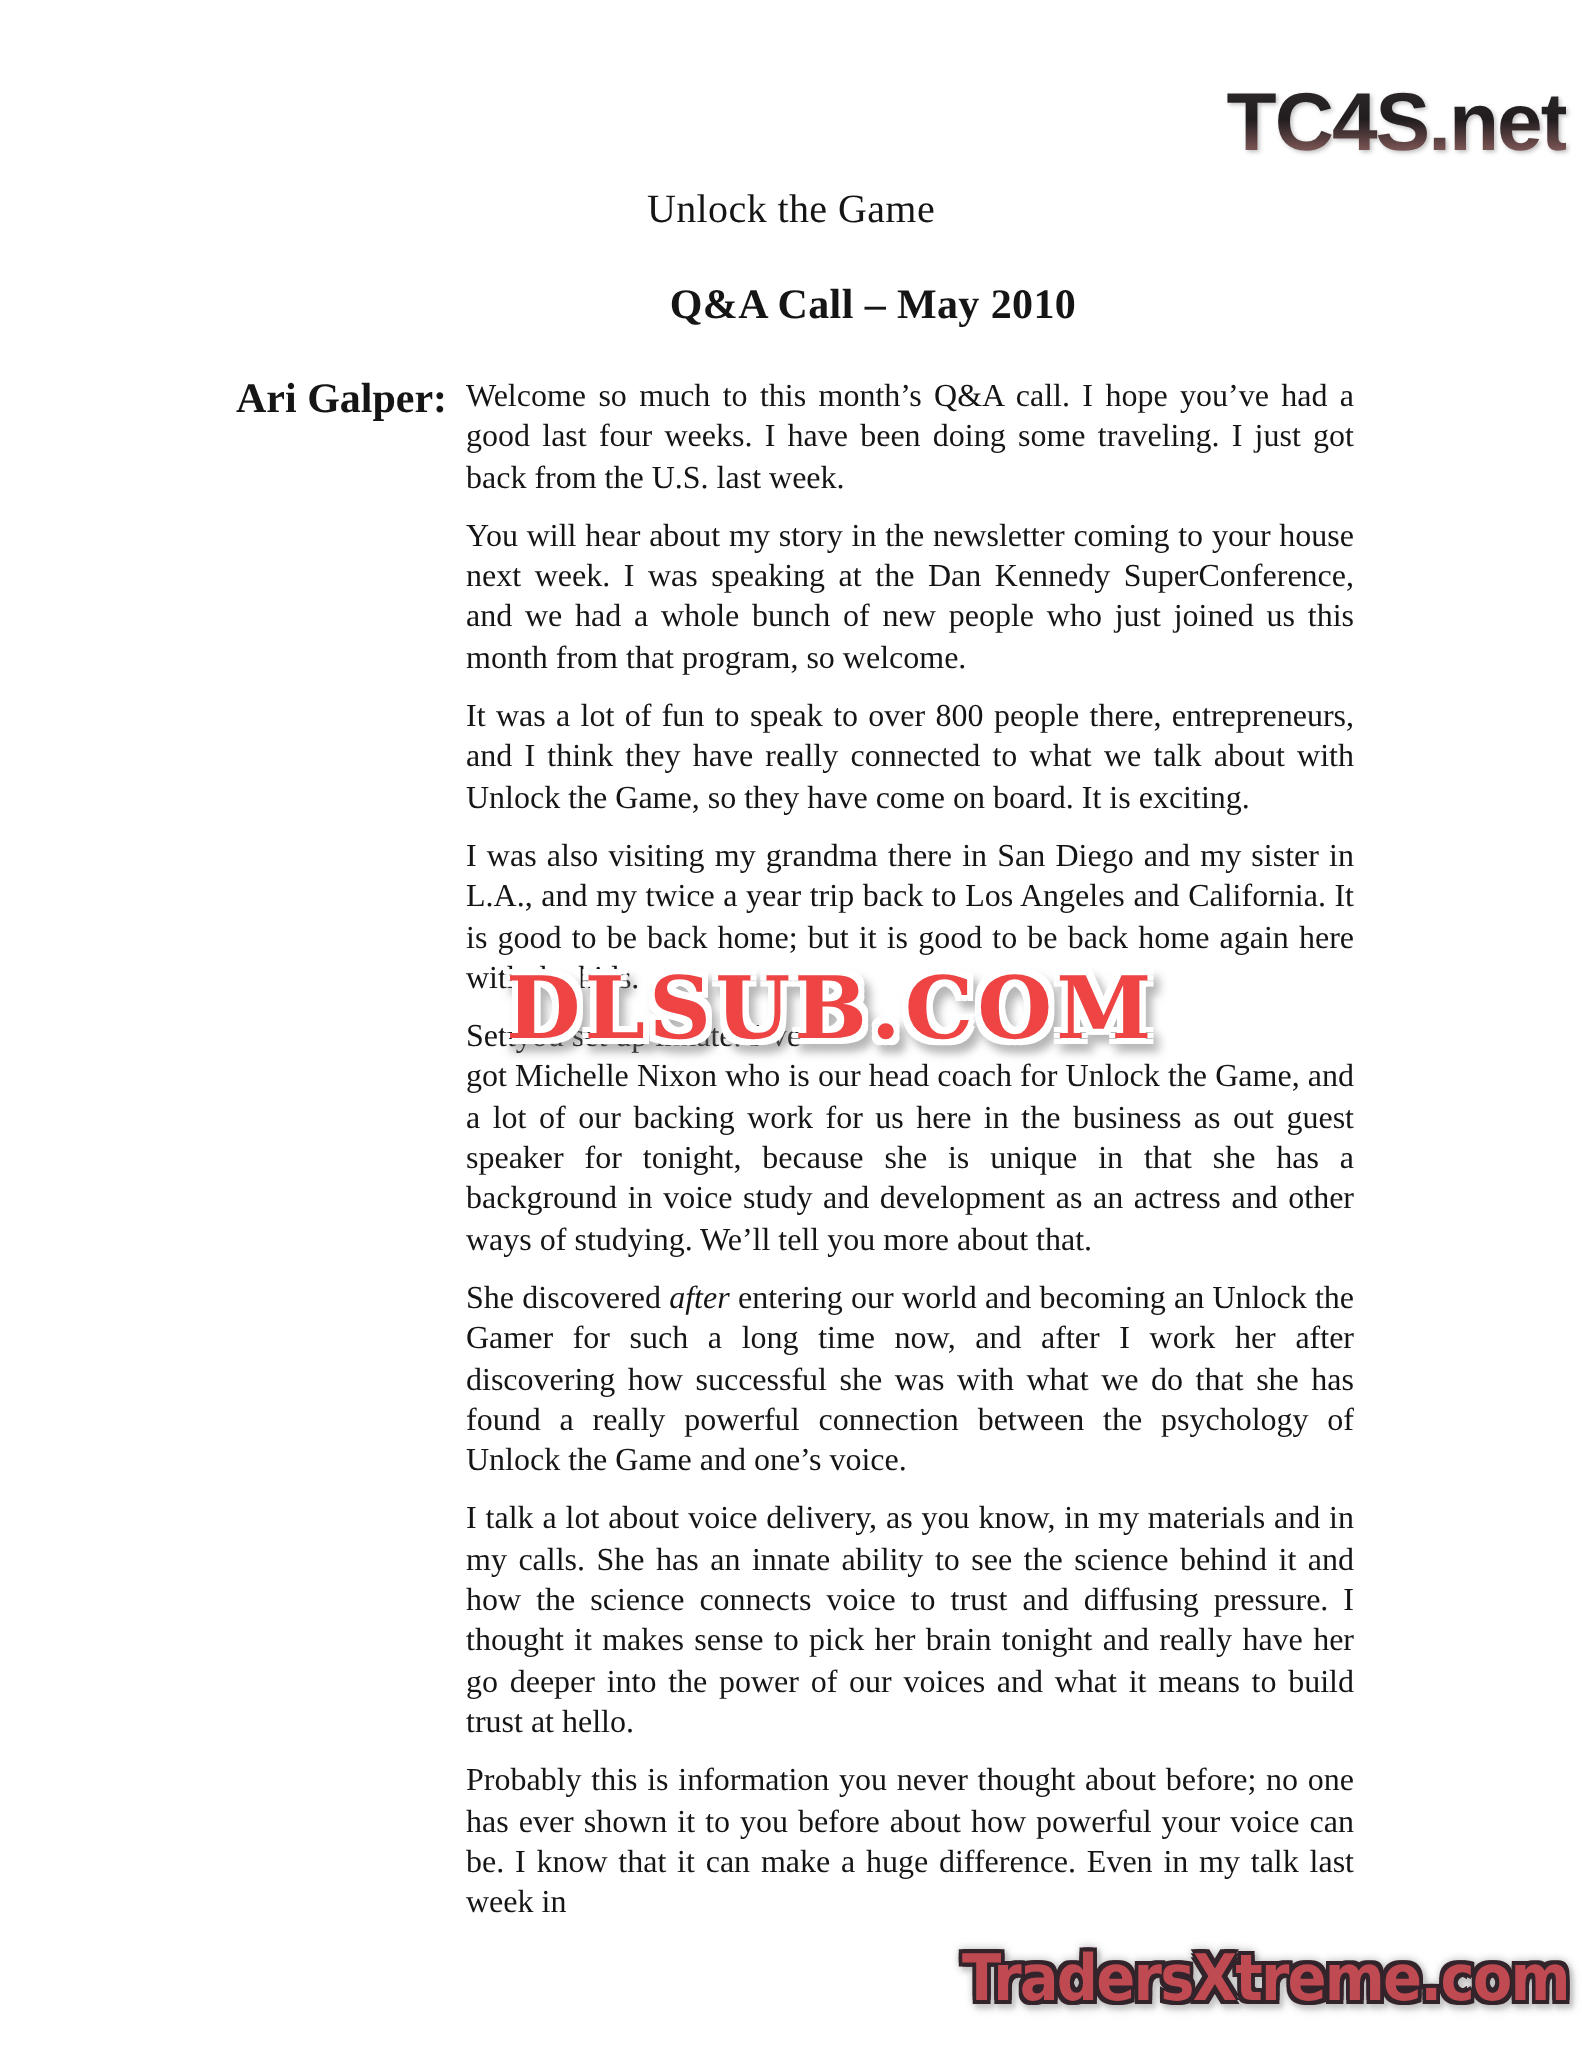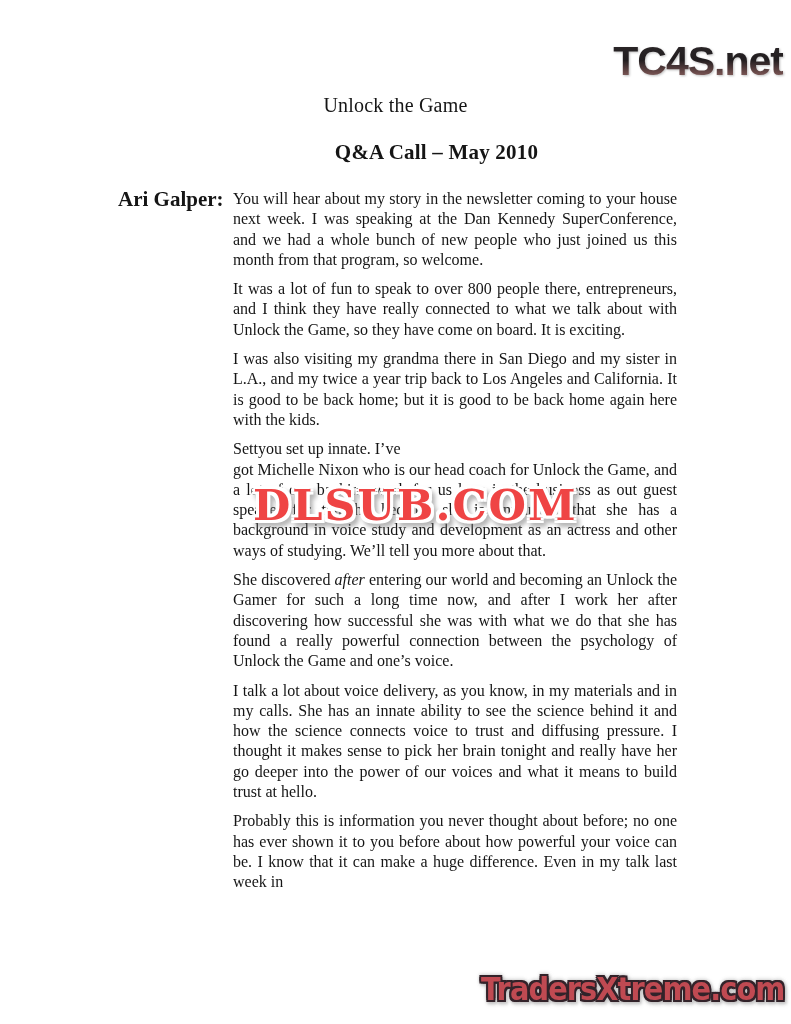--- a/index.html
+++ b/index.html
@@ -76,20 +76,21 @@
   <div class="tc4s-logo">TC4S.net</div>
 
   <h1 class="doc-title">Unlock the Game</h1>
 
   <h2 class="doc-subtitle">Q&amp;A Call – May 2010</h2>
 
   <div class="body-block">
     <div class="speaker">Ari Galper:</div>
 
     <div class="paras">
+      <p>Welcome so much to this month’s Q&amp;A call. I hope you’ve had a good last four weeks. I have been doing some traveling. I just got back from the U.S. last week.</p>
 
       <p>You will hear about my story in the newsletter coming to your house next week. I was speaking at the Dan Kennedy SuperConference, and we had a whole bunch of new people who just joined us this month from that program, so welcome.</p>
 
       <p>It was a lot of fun to speak to over 800 people there, entrepreneurs, and I think they have really connected to what we talk about with Unlock the Game, so they have come on board. It is exciting.</p>
 
       <p>I was also visiting my grandma there in San Diego and my sister in L.A., and my twice a year trip back to Los Angeles and California. It is good to be back home; but it is good to be back home again here with the kids.</p>
 
       <div>
         <div class="p5-line1">
           <span>Sett</span>

